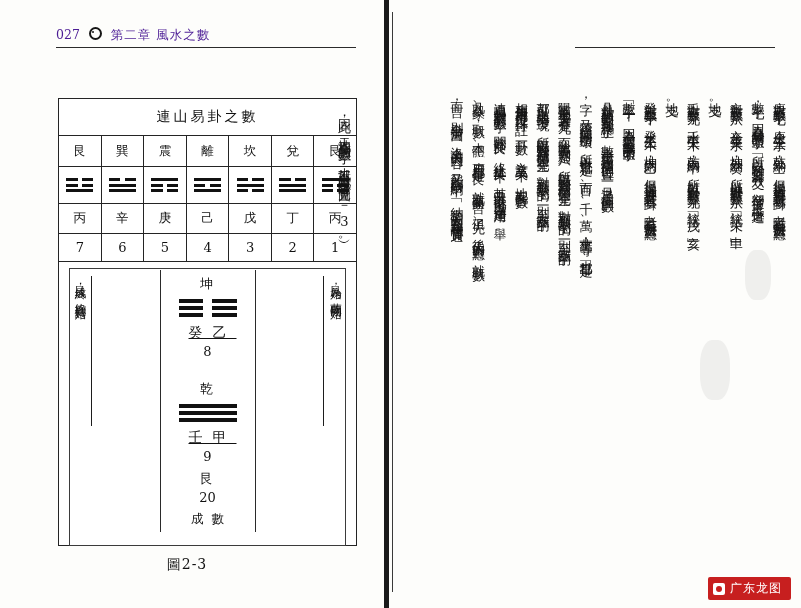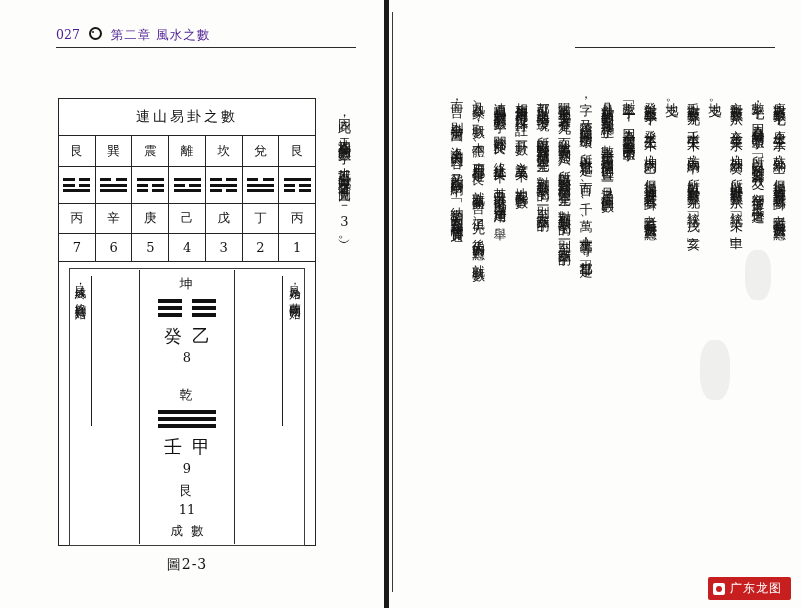--- a/index.html
+++ b/index.html
@@ -63,21 +63,21 @@
     width: 2px; height: 2px;
     background: #161616;
     border-radius: 50%;
   }
   .hdr .num { font-family: "DejaVu Serif", serif; letter-spacing: 0; }
 
   
   .fig-box {
     position: absolute;
     left: 58px; top: 98px;
-    width: 258px; height: 448px;
+    width: 299px; height: 448px;
     border: 1.4px solid #242424;
     box-sizing: border-box;
     background: #fff;
   }
   .fig-title {
     height: 36px;
     border-bottom: 1.2px solid #242424;
     display: flex; align-items: center; justify-content: center;
     font-size: 14px;
     letter-spacing: 3px;
@@ -147,24 +147,25 @@
     border-right: 1.4px solid #2a2a2a;
     box-sizing: border-box;
     padding: 2px 0 4px;
   }
   .cs-gua { font-size: 13px; letter-spacing: 2px; margin: 3px 0 2px; }
   .cs-tri { display: flex; justify-content: center; margin: 3px 0 4px;}
   .cs-tri .tri { width: 58px; }
   .cs-tri .bar { height: 4px; margin: 3px 0;}
   .cs-tri .seg { height: 4px; }
   .cs-stems {
-    font-size: 18px;
+    font-size: 14px;
     letter-spacing: 10px;
     padding-left: 10px;
     margin: 1px 0 2px;
+    text-decoration: underline;
   }
   .cs-num { font-size: 13px; margin: 1px 0 6px; font-family:"DejaVu Serif",serif;}
   .cs-tail { font-size: 12.5px; letter-spacing: 8px; padding-left:8px; margin-top: 2px;}
   .cs-gap { height: 12px; }
 
   .fig-caption {
     position: absolute;
     left: 58px; top: 556px; width: 258px;
     text-align: center;
     font-size: 14px;
@@ -417,21 +418,21 @@
                 <div class="seg"></div>
               </div>
               <div class="bar solid">
                 <div class="seg"></div>
               </div>
             </div>
           </div>
           <div class="cs-stems">壬甲</div>
           <div class="cs-num">9</div>
           <div class="cs-gua">艮</div>
-          <div class="cs-num">11</div>
+          <div class="cs-num">20</div>
           <div class="cs-tail">成數</div>
         </div>
     </div>
   </div>
 
   <div class="fig-caption">圖2-3</div>
 
   <div class="vcol left-note">因此，天地相應的數字，也就不出此卦之外了（見圖2－3）。</div>
 
   <div id="right-columns">

